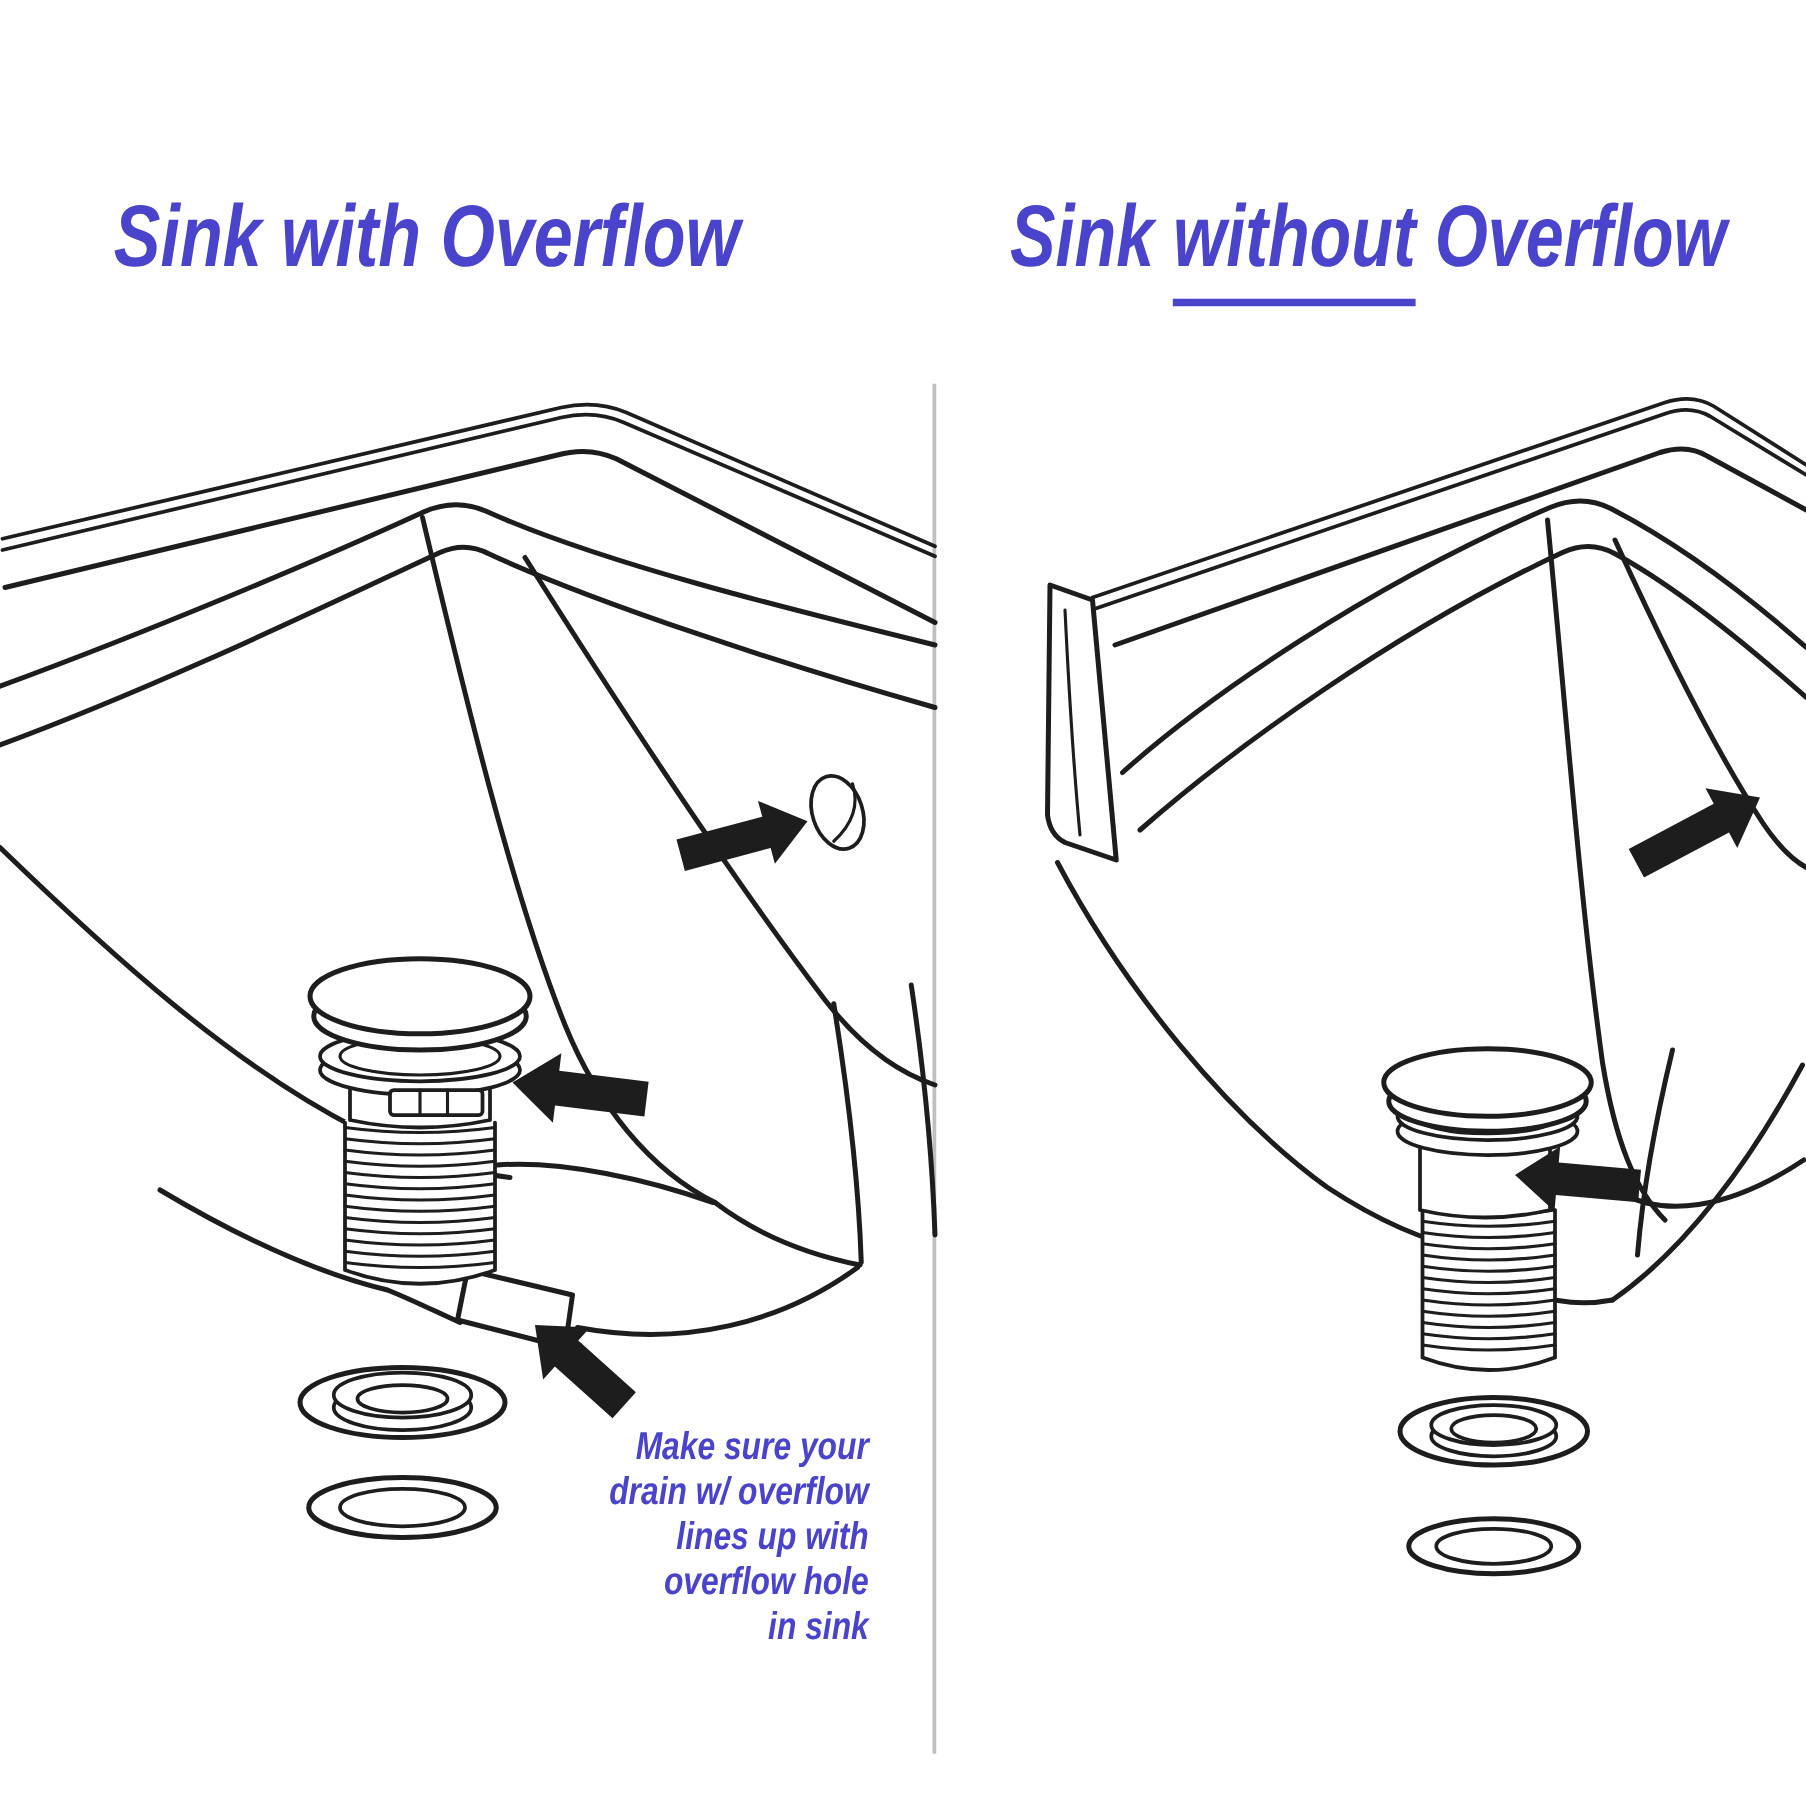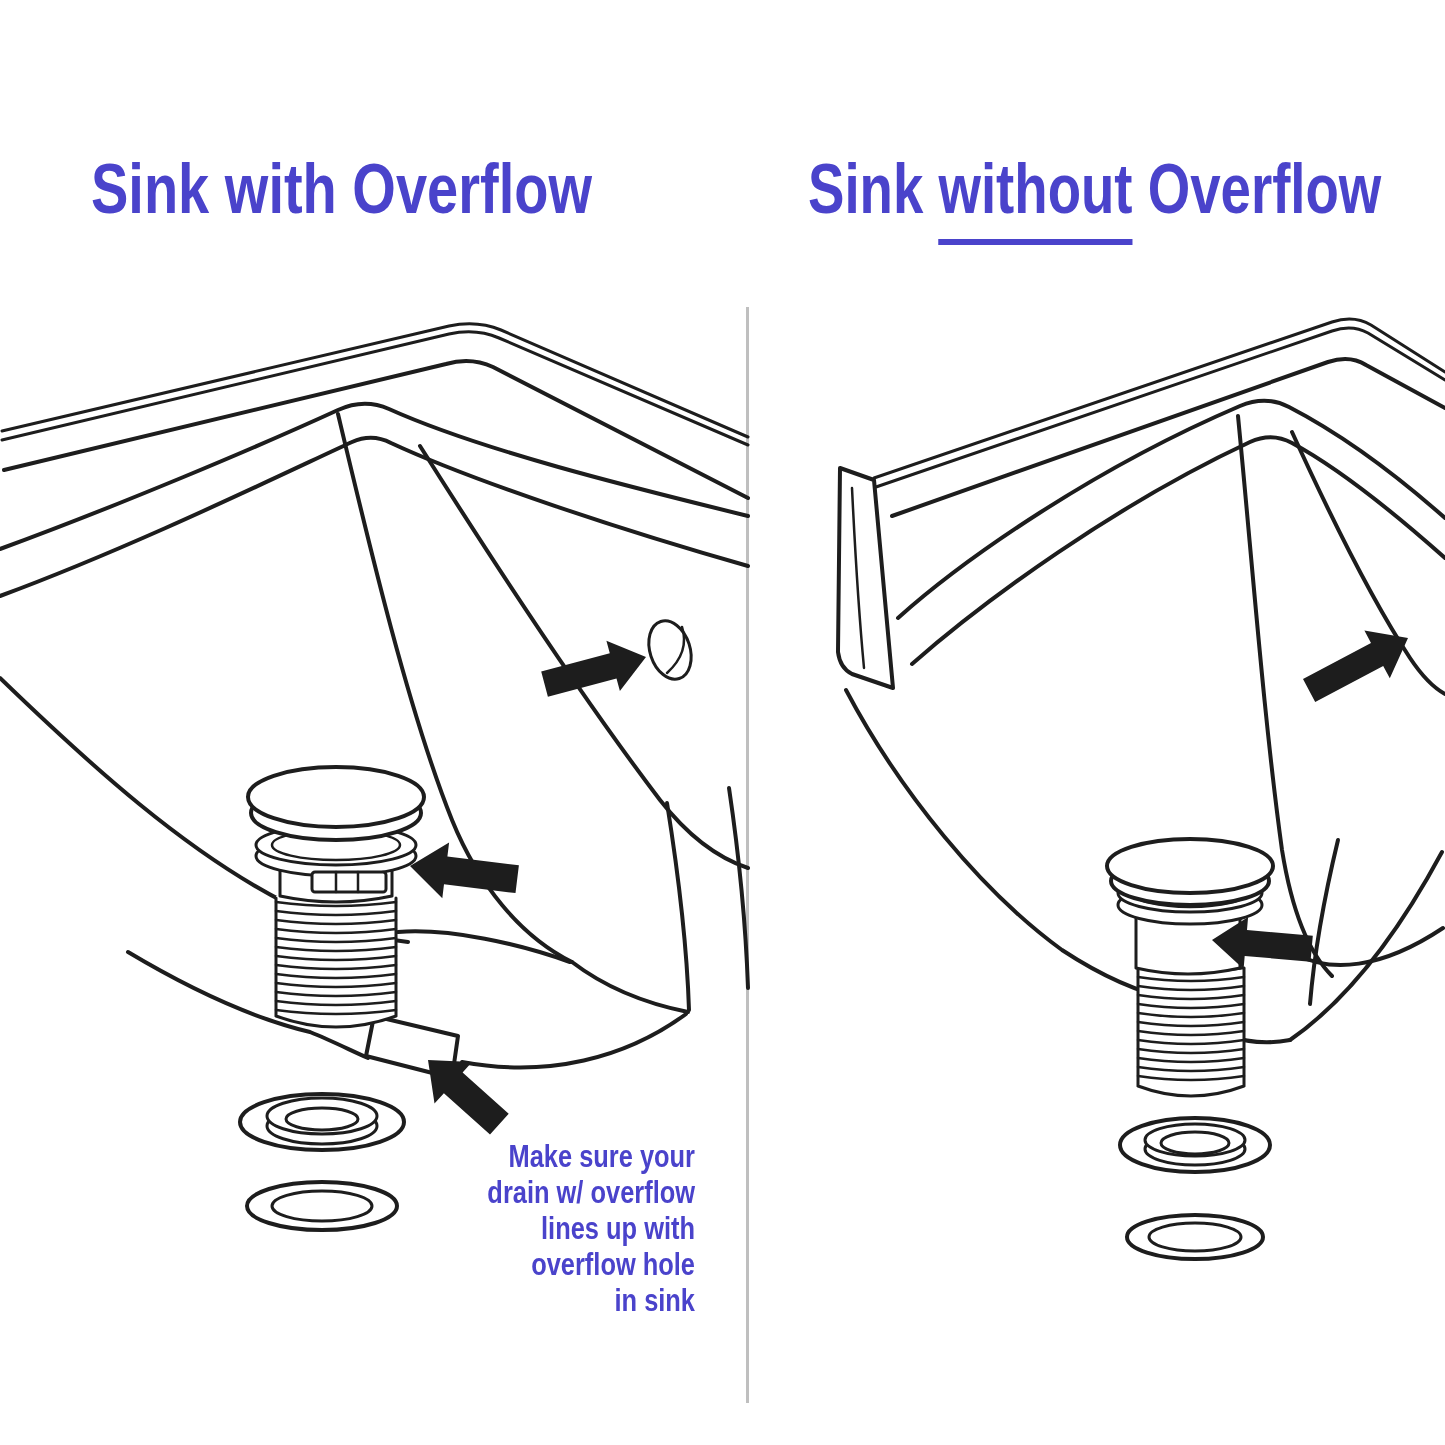--- a/index.html
+++ b/index.html
@@ -3,20 +3,21 @@
 <meta charset="utf-8">
 <style>
   html, body { margin: 0; padding: 0; background: #ffffff; }
   .canvas {
     position: relative;
     width: 1445px;
     height: 1445px;
     background: #ffffff;
     font-family: "Liberation Sans", sans-serif;
     overflow: hidden;
+    font-style: italic;
   }
   .panel-title {
     position: absolute;
     top: 154px;
     font-size: 70px;
     font-weight: 700;
     line-height: 1;
     color: #4a43cb;
     white-space: nowrap;
     transform-origin: 0 50%;

